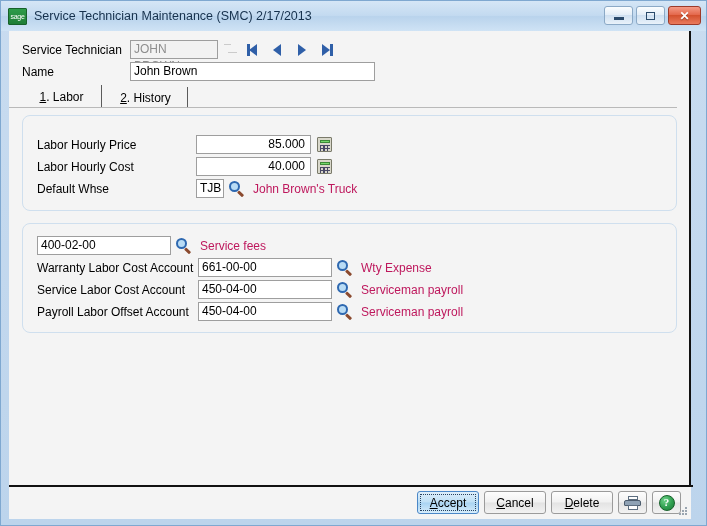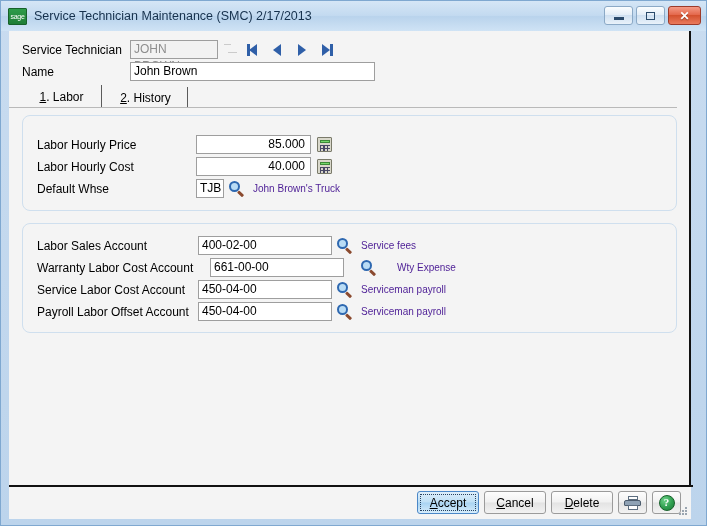--- a/index.html
+++ b/index.html
@@ -310,28 +310,28 @@
     left: 9px; top: 9px;
     width: 7px; height: 3px;
     background: #8b4a2f;
     transform: rotate(42deg);
     transform-origin: left center;
     border-radius: 1px;
   }
 
   .side-text {
     margin-left: 7px;
-    font-size: 10px;
-    color: #4c1d95;
+    font-size: 12px;
+    color: #be185d;
     white-space: nowrap;
   }
 
   
   .frow.acct1 { left: 14px; top: 12px; }
-  .frow.acct2 { left: 14px; top: 34px; gap: 12px; }
+  .frow.acct2 { left: 14px; top: 34px; }
   .frow.acct3 { left: 14px; top: 56px; }
   .frow.acct4 { left: 14px; top: 78px; }
   .acct-label { width: 161px; }
   .acct-field { width: 134px; }
 
   
   .bottom-sep {
     position: absolute;
     left: 8px;
     top: 484px;
@@ -534,21 +534,20 @@
           <span class="lens"></span>
           <span class="handle"></span>
         </span>
         <span class="side-text">John Brown's Truck</span>
       </div>
     </div>
 
     <div class="groupbox" id="group-accounts">
 
       <div class="frow acct1">
-        <span class="flabel acct-label">Labor Sales Account</span>
         <span class="field acct-field">400-02-00</span>
         <span class="mag-icon">
           <span class="lens"></span>
           <span class="handle"></span>
         </span>
         <span class="side-text">Service fees</span>
       </div>
 
       <div class="frow acct2">
         <span class="flabel acct-label">Warranty Labor Cost Account</span>

